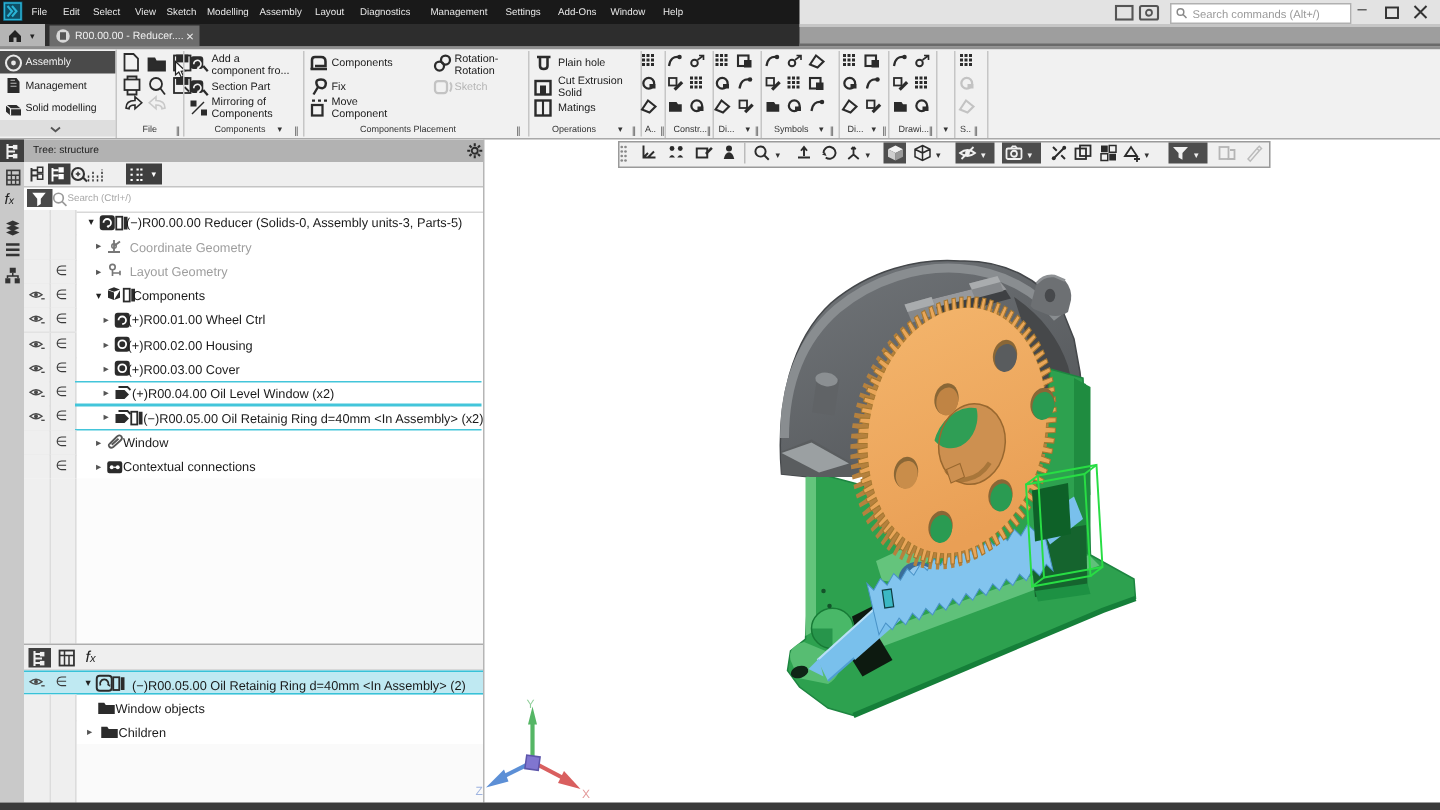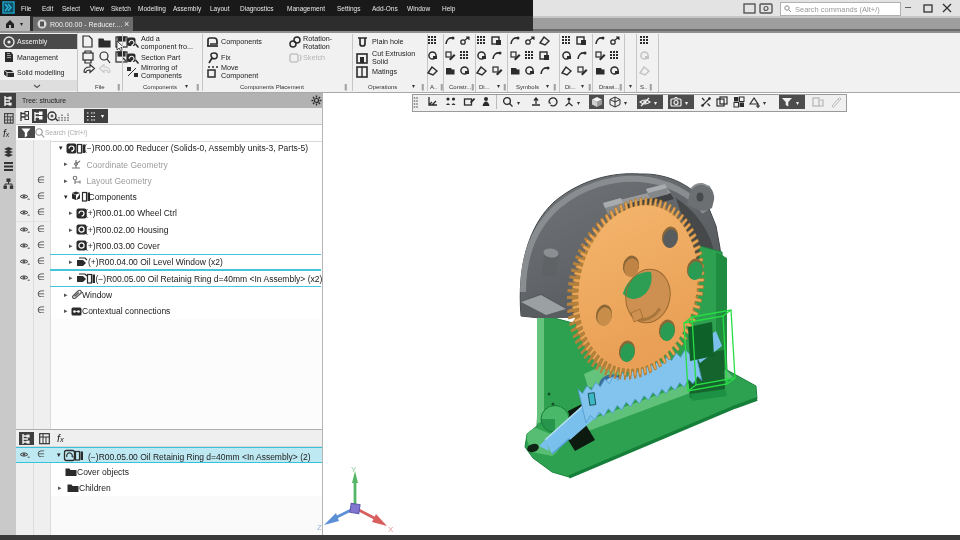--- a/index.html
+++ b/index.html
@@ -614,21 +614,21 @@
     <rect x="11.5" y="1.5" width="4" height="8.5" fill="none" stroke="#2b2b2b" stroke-width="1.2"></rect>
     <rect x="16.5" y="1.5" width="2.5" height="8.5" fill="#2b2b2b"></rect>
   </svg>
 <div class="tx" style="left:88px;top:451.5px;font-size:8.5px;color:#1a1a1a">(−)R00.05.00 Oil Retainig Ring d=40mm &lt;In Assembly&gt; (2)</div>
 <div class="abs" style="left:16px;top:463.3px;width:17px;height:16.3px;background:#efefef;border-bottom:1px solid #e2e2e2"></div>
 <div class="abs" style="left:33px;top:463.3px;width:17px;height:16.3px;background:#efefef;border-bottom:1px solid #e2e2e2;border-left:1px solid #dcdcdc"></div>
 <div class="abs" style="left:50px;top:463.3px;width:1px;height:16.3px;background:#dcdcdc"></div>
 <svg class="abs" style="left:65px;top:466.8px" width="12" height="10">
     <path d="M0.5,1.5 h4 l1,1.5 h6 v6 h-11 z" fill="#2b2b2b"></path>
   </svg>
-<div class="tx" style="left:77px;top:466.5px;font-size:8.5px;color:#1a1a1a">Cover objects</div>
+<div class="tx" style="left:77px;top:466.5px;font-size:8.5px;color:#1a1a1a">Window objects</div>
 <div class="abs" style="left:16px;top:479.6px;width:17px;height:16.3px;background:#efefef;border-bottom:1px solid #e2e2e2"></div>
 <div class="abs" style="left:33px;top:479.6px;width:17px;height:16.3px;background:#efefef;border-bottom:1px solid #e2e2e2;border-left:1px solid #dcdcdc"></div>
 <div class="abs" style="left:50px;top:479.6px;width:1px;height:16.3px;background:#dcdcdc"></div>
 <div class="tx" style="left:58px;top:483.6px;font-size:7px;color:#555">▸</div>
 <svg class="abs" style="left:67px;top:483.1px" width="12" height="10">
     <path d="M0.5,1.5 h4 l1,1.5 h6 v6 h-11 z" fill="#2b2b2b"></path>
   </svg>
 <div class="tx" style="left:79px;top:482.8px;font-size:8.5px;color:#1a1a1a">Children</div>
 <div class="abs" style="left:16px;top:495.9px;width:306px;height:39.1px;background:#fafafa"></div>
 <div class="abs" style="left:16px;top:495.9px;width:17px;height:39.1px;background:#efefef"></div>

